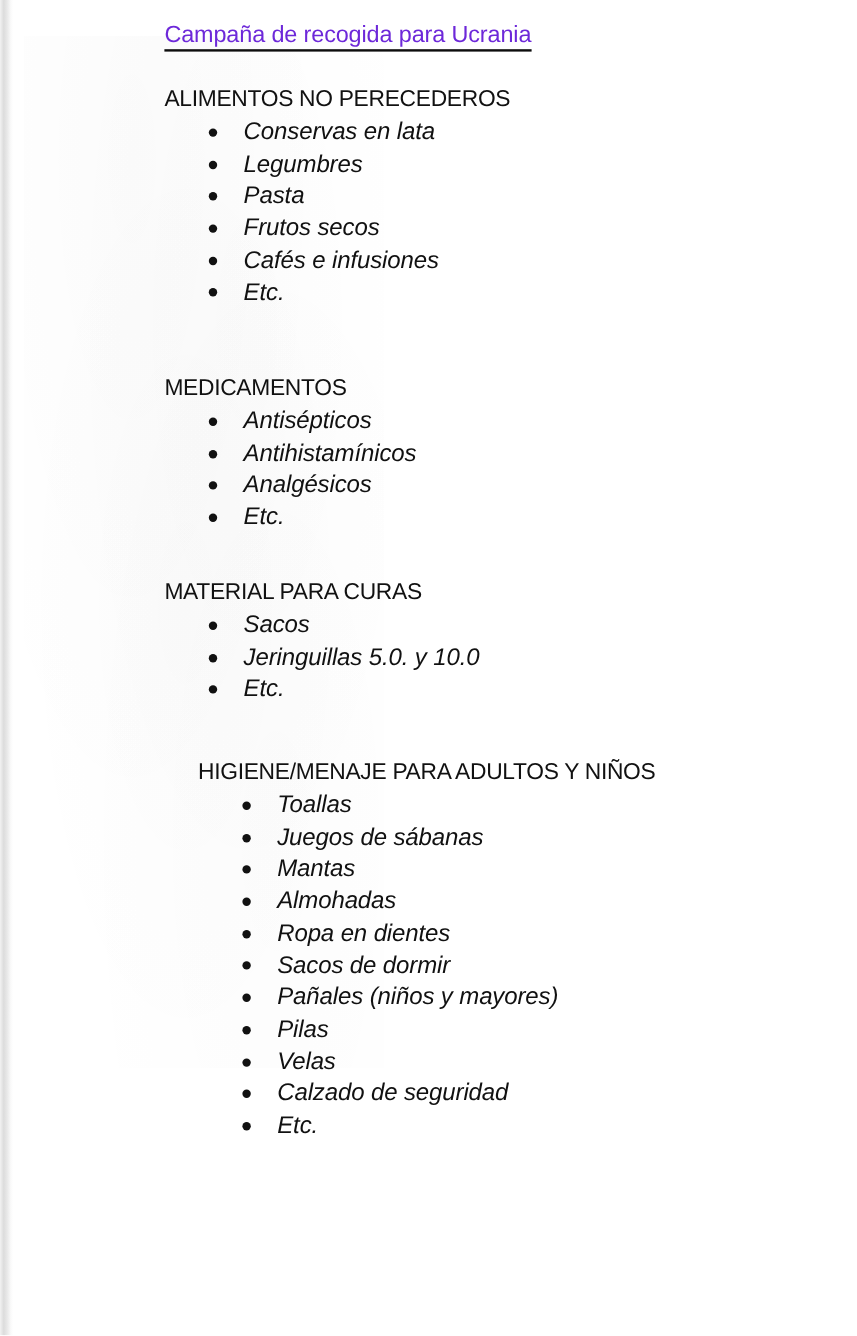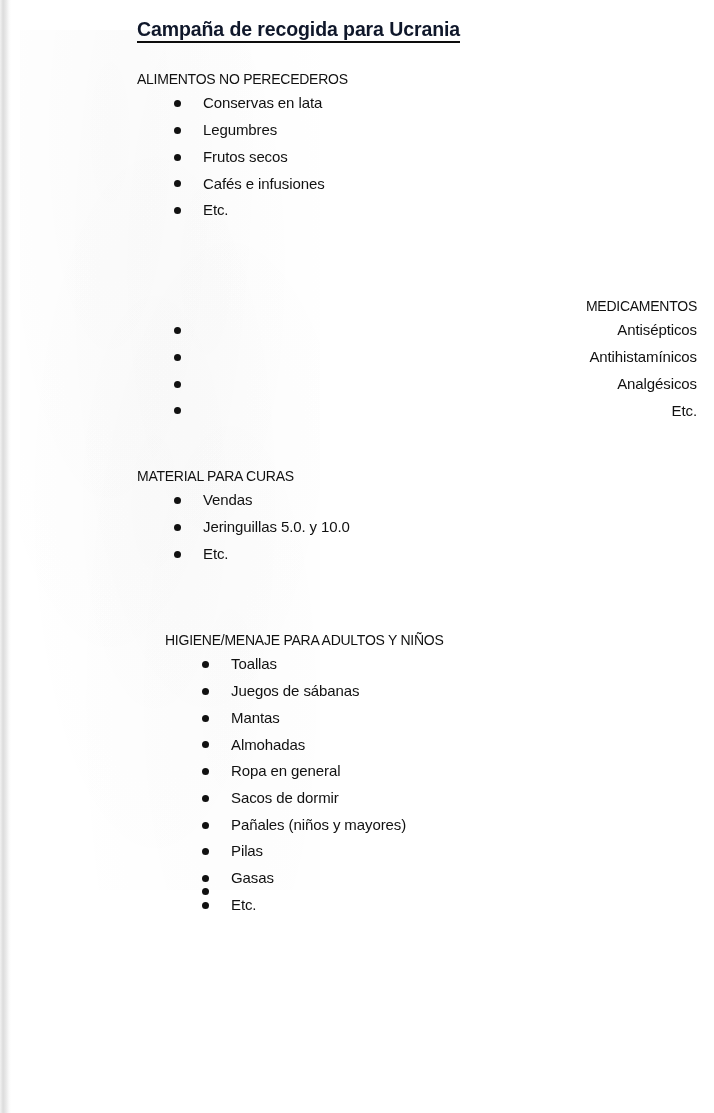--- a/index.html
+++ b/index.html
@@ -62,63 +62,64 @@
     width: 714px;
     padding: 0;
   }
 
   .doc-title {
     position: absolute;
     left: 137px;
     top: 18px;
     margin: 0;
     font-size: 19.5px;
-    font-weight: bold;
+    font-weight: normal;
     letter-spacing: -0.1px;
-    color: #0f172a;
+    color: #6d28d9;
     white-space: nowrap;
   }
 
   .doc-title .title-text {
     display: inline-block;
     border-bottom: 2.4px solid #0d0d0d;
     padding-bottom: 1px;
     line-height: 1.15;
   }
 
   .section {
     position: absolute;
     left: 137px;
     width: 560px;
   }
 
   .section-heading {
     margin: 0 0 2px 0;
-    font-size: 14px;
+    font-size: 19px;
     font-weight: normal;
     letter-spacing: -0.25px;
     color: #111111;
     line-height: 1.32;
     white-space: nowrap;
   }
 
   .item-list {
     list-style: none;
     margin: 0;
     padding: 0;
   }
 
   .item {
     position: relative;
     padding-left: 66px;
-    font-size: 15px;
+    font-size: 20px;
     line-height: 26.7px;
     color: #111111;
     letter-spacing: -0.1px;
     white-space: nowrap;
+    font-style: italic;
   }
 
   .item .bullet {
     position: absolute;
     left: 37px;
     top: 50%;
     width: 7px;
     height: 7px;
     margin-top: -3.5px;
     background: #111111;
@@ -142,56 +143,57 @@
 
     <h1 class="doc-title">
       <span class="title-text">Campaña de recogida para Ucrania</span>
     </h1>
 
     <div class="section" style="top:70px;">
       <div class="section-heading">ALIMENTOS NO PERECEDEROS</div>
       <ul class="item-list">
         <li class="item"><span class="bullet"></span><span class="item-label">Conservas en lata</span></li>
         <li class="item"><span class="bullet"></span><span class="item-label">Legumbres</span></li>
+        <li class="item"><span class="bullet"></span><span class="item-label">Pasta</span></li>
         <li class="item"><span class="bullet"></span><span class="item-label">Frutos secos</span></li>
         <li class="item"><span class="bullet"></span><span class="item-label">Cafés e infusiones</span></li>
         <li class="item"><span class="bullet"></span><span class="item-label">Etc.</span></li>
       </ul>
     </div>
 
-    <div class="section" style="top:297px;text-align:right;">
+    <div class="section" style="top:311px;">
       <div class="section-heading">MEDICAMENTOS</div>
       <ul class="item-list">
         <li class="item"><span class="bullet"></span><span class="item-label">Antisépticos</span></li>
         <li class="item"><span class="bullet"></span><span class="item-label">Antihistamínicos</span></li>
         <li class="item"><span class="bullet"></span><span class="item-label">Analgésicos</span></li>
         <li class="item"><span class="bullet"></span><span class="item-label">Etc.</span></li>
       </ul>
     </div>
 
-    <div class="section" style="top:467px;">
+    <div class="section" style="top:481px;">
       <div class="section-heading">MATERIAL PARA CURAS</div>
       <ul class="item-list">
-        <li class="item"><span class="bullet"></span><span class="item-label">Vendas</span></li>
+        <li class="item"><span class="bullet"></span><span class="item-label">Sacos</span></li>
         <li class="item"><span class="bullet"></span><span class="item-label">Jeringuillas 5.0. y 10.0</span></li>
         <li class="item"><span class="bullet"></span><span class="item-label">Etc.</span></li>
       </ul>
     </div>
 
     <div class="section" style="top:631px;margin-left:28px;">
       <div class="section-heading">HIGIENE/MENAJE PARA ADULTOS Y NIÑOS</div>
       <ul class="item-list">
         <li class="item"><span class="bullet"></span><span class="item-label">Toallas</span></li>
         <li class="item"><span class="bullet"></span><span class="item-label">Juegos de sábanas</span></li>
         <li class="item"><span class="bullet"></span><span class="item-label">Mantas</span></li>
         <li class="item"><span class="bullet"></span><span class="item-label">Almohadas</span></li>
-        <li class="item"><span class="bullet"></span><span class="item-label">Ropa en general</span></li>
+        <li class="item"><span class="bullet"></span><span class="item-label">Ropa en dientes</span></li>
         <li class="item"><span class="bullet"></span><span class="item-label">Sacos de dormir</span></li>
         <li class="item"><span class="bullet"></span><span class="item-label">Pañales (niños y mayores)</span></li>
         <li class="item"><span class="bullet"></span><span class="item-label">Pilas</span></li>
-        <li class="item"><span class="bullet"></span><span class="item-label">Gasas</span></li>
-        <li class="item"><span class="bullet"></span></li>
+        <li class="item"><span class="bullet"></span><span class="item-label">Velas</span></li>
+        <li class="item"><span class="bullet"></span><span class="item-label">Calzado de seguridad</span></li>
         <li class="item"><span class="bullet"></span><span class="item-label">Etc.</span></li>
       </ul>
     </div>
 
   </div>
 </div>
 
 </body></html>

